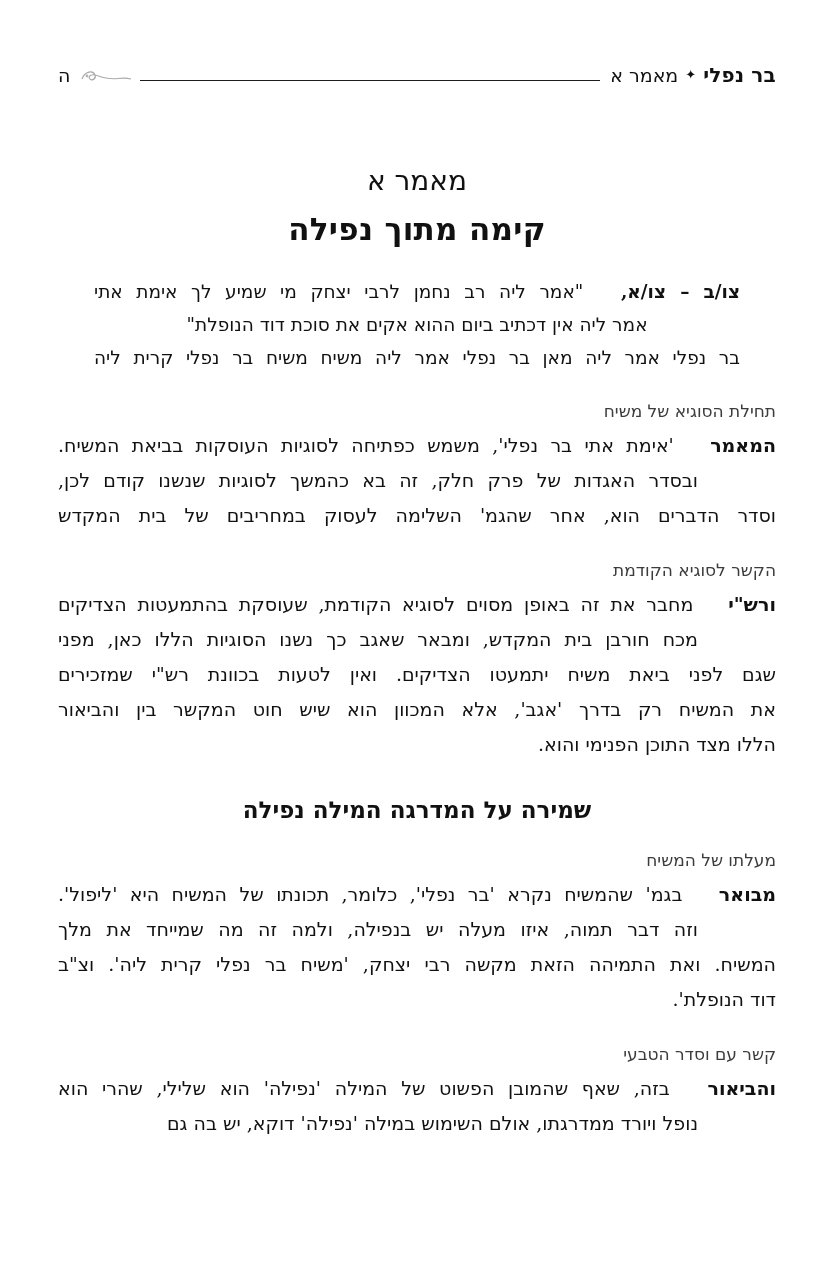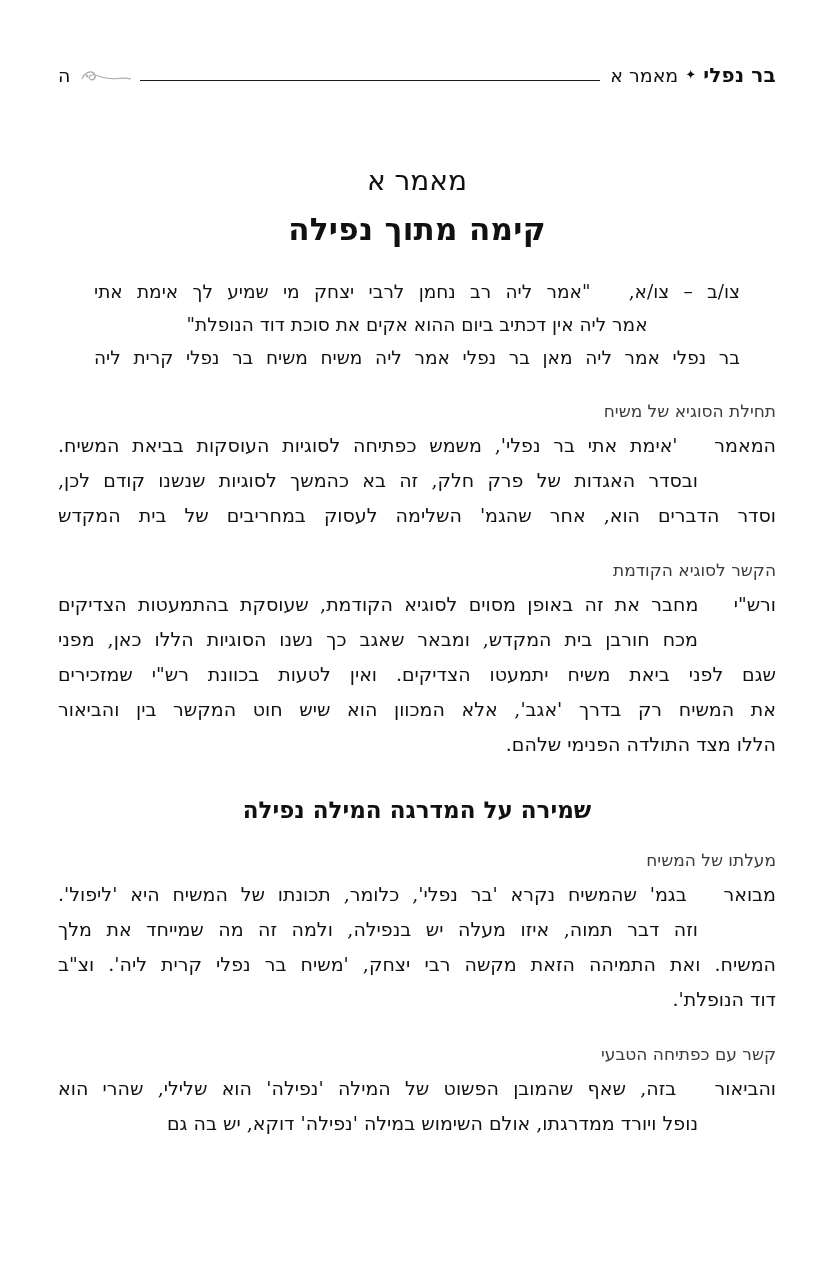--- a/index.html
+++ b/index.html
@@ -58,21 +58,21 @@
   
   .section { margin-top: 27px; }
   .section-heading {
     font-family: "DejaVu Sans", "Liberation Sans", sans-serif;
     font-size: 17px;
     color: #3c3c3c;
     margin-bottom: 7px;
     text-align: right;
   }
   .para { font-size: 19px; line-height: 35px; }
-  .para b, .quote b { font-weight: normal; margin-left: 24px; }
+  .para b, .quote b { font-weight: bold; margin-left: 24px; }
 
   .divider-title {
     margin: 34px 0 18px 0;
     text-align: center;
     font-size: 23px;
     font-weight: bold;
   }
 
   
   .line { min-height: 1em; }
@@ -120,37 +120,37 @@
       </div>
   </div>
 
   <div class="section">
     <div class="section-heading">הקשר לסוגיא הקודמת</div>
     <div class="para">
         <div class="line align-justify"><b>ורש"י</b> מחבר את זה באופן מסוים לסוגיא הקודמת, שעוסקת בהתמעטות הצדיקים</div>
         <div class="line align-justify indent">מכח חורבן בית המקדש, ומבאר שאגב כך נשנו הסוגיות הללו כאן, מפני</div>
         <div class="line align-justify">שגם לפני ביאת משיח יתמעטו הצדיקים. ואין לטעות בכוונת רש"י שמזכירים</div>
         <div class="line align-justify">את המשיח רק בדרך 'אגב', אלא המכוון הוא שיש חוט המקשר בין והביאור</div>
-        <div class="line align-right">הללו מצד התולדה הפנימי שלהם.</div>
+        <div class="line align-right">הללו מצד התוכן הפנימי והוא.</div>
       </div>
   </div>
 
   <div class="divider-title">שמירה על המדרגה המילה נפילה</div>
 
   <div class="section">
     <div class="section-heading">מעלתו של המשיח</div>
     <div class="para">
         <div class="line align-justify"><b>מבואר</b> בגמ' שהמשיח נקרא 'בר נפלי', כלומר, תכונתו של המשיח היא 'ליפול'.</div>
         <div class="line align-justify indent">וזה דבר תמוה, איזו מעלה יש בנפילה, ולמה זה מה שמייחד את מלך</div>
         <div class="line align-justify">המשיח. ואת התמיהה הזאת מקשה רבי יצחק, 'משיח בר נפלי קרית ליה'. וצ"ב</div>
         <div class="line align-right">דוד הנופלת'.</div>
       </div>
   </div>
 
   <div class="section">
-    <div class="section-heading">קשר עם כפתיחה הטבעי</div>
+    <div class="section-heading">קשר עם וסדר הטבעי</div>
     <div class="para">
         <div class="line align-justify"><b>והביאור</b> בזה, שאף שהמובן הפשוט של המילה 'נפילה' הוא שלילי, שהרי הוא</div>
         <div class="line align-right indent">נופל ויורד ממדרגתו, אולם השימוש במילה 'נפילה' דוקא, יש בה גם</div>
       </div>
   </div>
 
 </div>
 
 </body></html>

